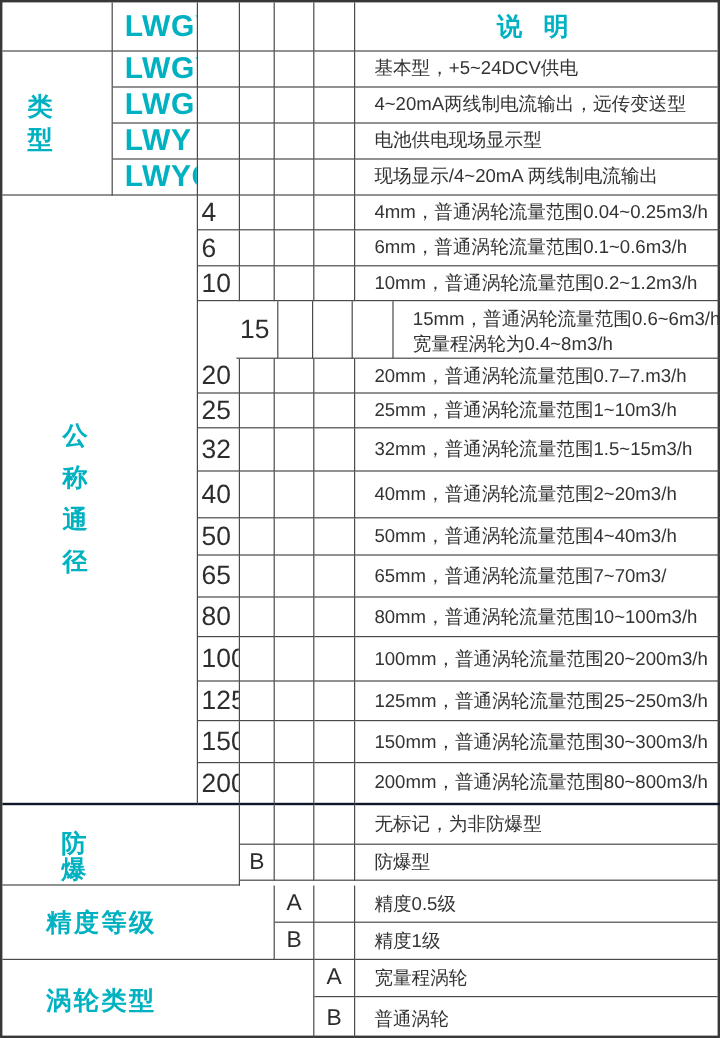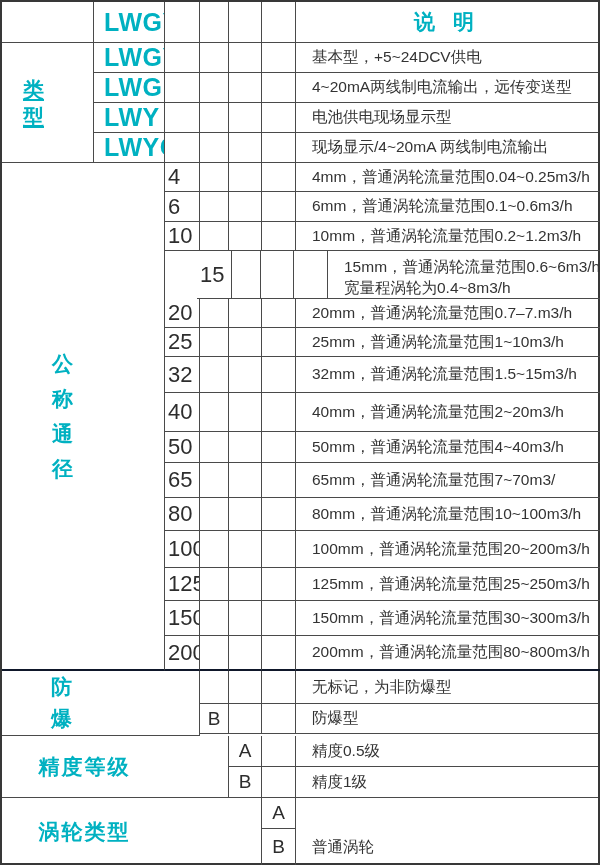--- a/index.html
+++ b/index.html
@@ -23,23 +23,23 @@
   .wA{width:92px;}  .wB{width:71px;}  .wC{width:35px;}
   .wD{width:29px;}  .wE{width:33px;}  .wF{width:34px;}
   .desc{flex:1 1 auto;border-right:none;font-size:15.5px;color:#333;padding-left:16px;white-space:nowrap;}
   .two{flex-direction:column;justify-content:flex-end;align-items:flex-start;line-height:21px;}
   .code{color:#00b1c1;font-weight:bold;font-size:25px;padding-left:10px;letter-spacing:0.5px;}
   .size{font-size:22px;color:#2d2d2d;padding-left:3px;}
   .letter{justify-content:center;font-size:19px;color:#2d2d2d;}
   .title{justify-content:center;padding-left:0;color:#00b1c1;font-weight:bold;font-size:21px;letter-spacing:6px;}
   .labelcell{justify-content:center;color:#00b1c1;font-weight:bold;font-size:21px;}
   .vt{width:24px;word-break:break-all;text-align:center;}
-  .lh27{line-height:27px;} .lh35{line-height:35px;} .lh30{line-height:32px;}
+  .lh27{line-height:27px;} .lh35{line-height:35px;} .lh30{line-height:22px;margin-top:22px;}
   .hlabel{letter-spacing:2px;white-space:nowrap;}
-  .pad-type{padding-right:28px;text-decoration:underline;}
+  .pad-type{padding-right:28px;}
   .pad-diam{padding-right:41px;}
   .pad-expl{padding-right:78px;}
   .pad-accu{padding-right:61px;}
   .pad-turb{padding-right:94px;}
   .thick{border-bottom:2px solid #0f172a;}
   .nobb{border-bottom:none;}
   .h41{height:41px;} .h30{height:30px;} .h29{height:29px;} .h48{height:48px;margin-left:32px;}
   .h36{height:36px;} .h39{height:39px;} .h31{height:31px;} .h35{height:35px;}
   .h33{height:33px;justify-content:center;} .h37{height:37px;}
 </style>
@@ -252,20 +252,21 @@
     </div>
   </div>
 
   <div class="sect">
     <div class="cell labelcell pad-turb nobb" style="width:260px;">
       <div class="hlabel">涡轮类型</div>
     </div>
     <div class="rows">
       <div class="row h31">
         <div class="cell wF letter">A</div>
+        <div class="cell desc">宽量程涡轮</div>
       </div>
       <div class="row h36">
         <div class="cell wF letter nobb">B</div>
         <div class="cell desc nobb">普通涡轮</div>
       </div>
     </div>
   </div>
 
 </div>
 

